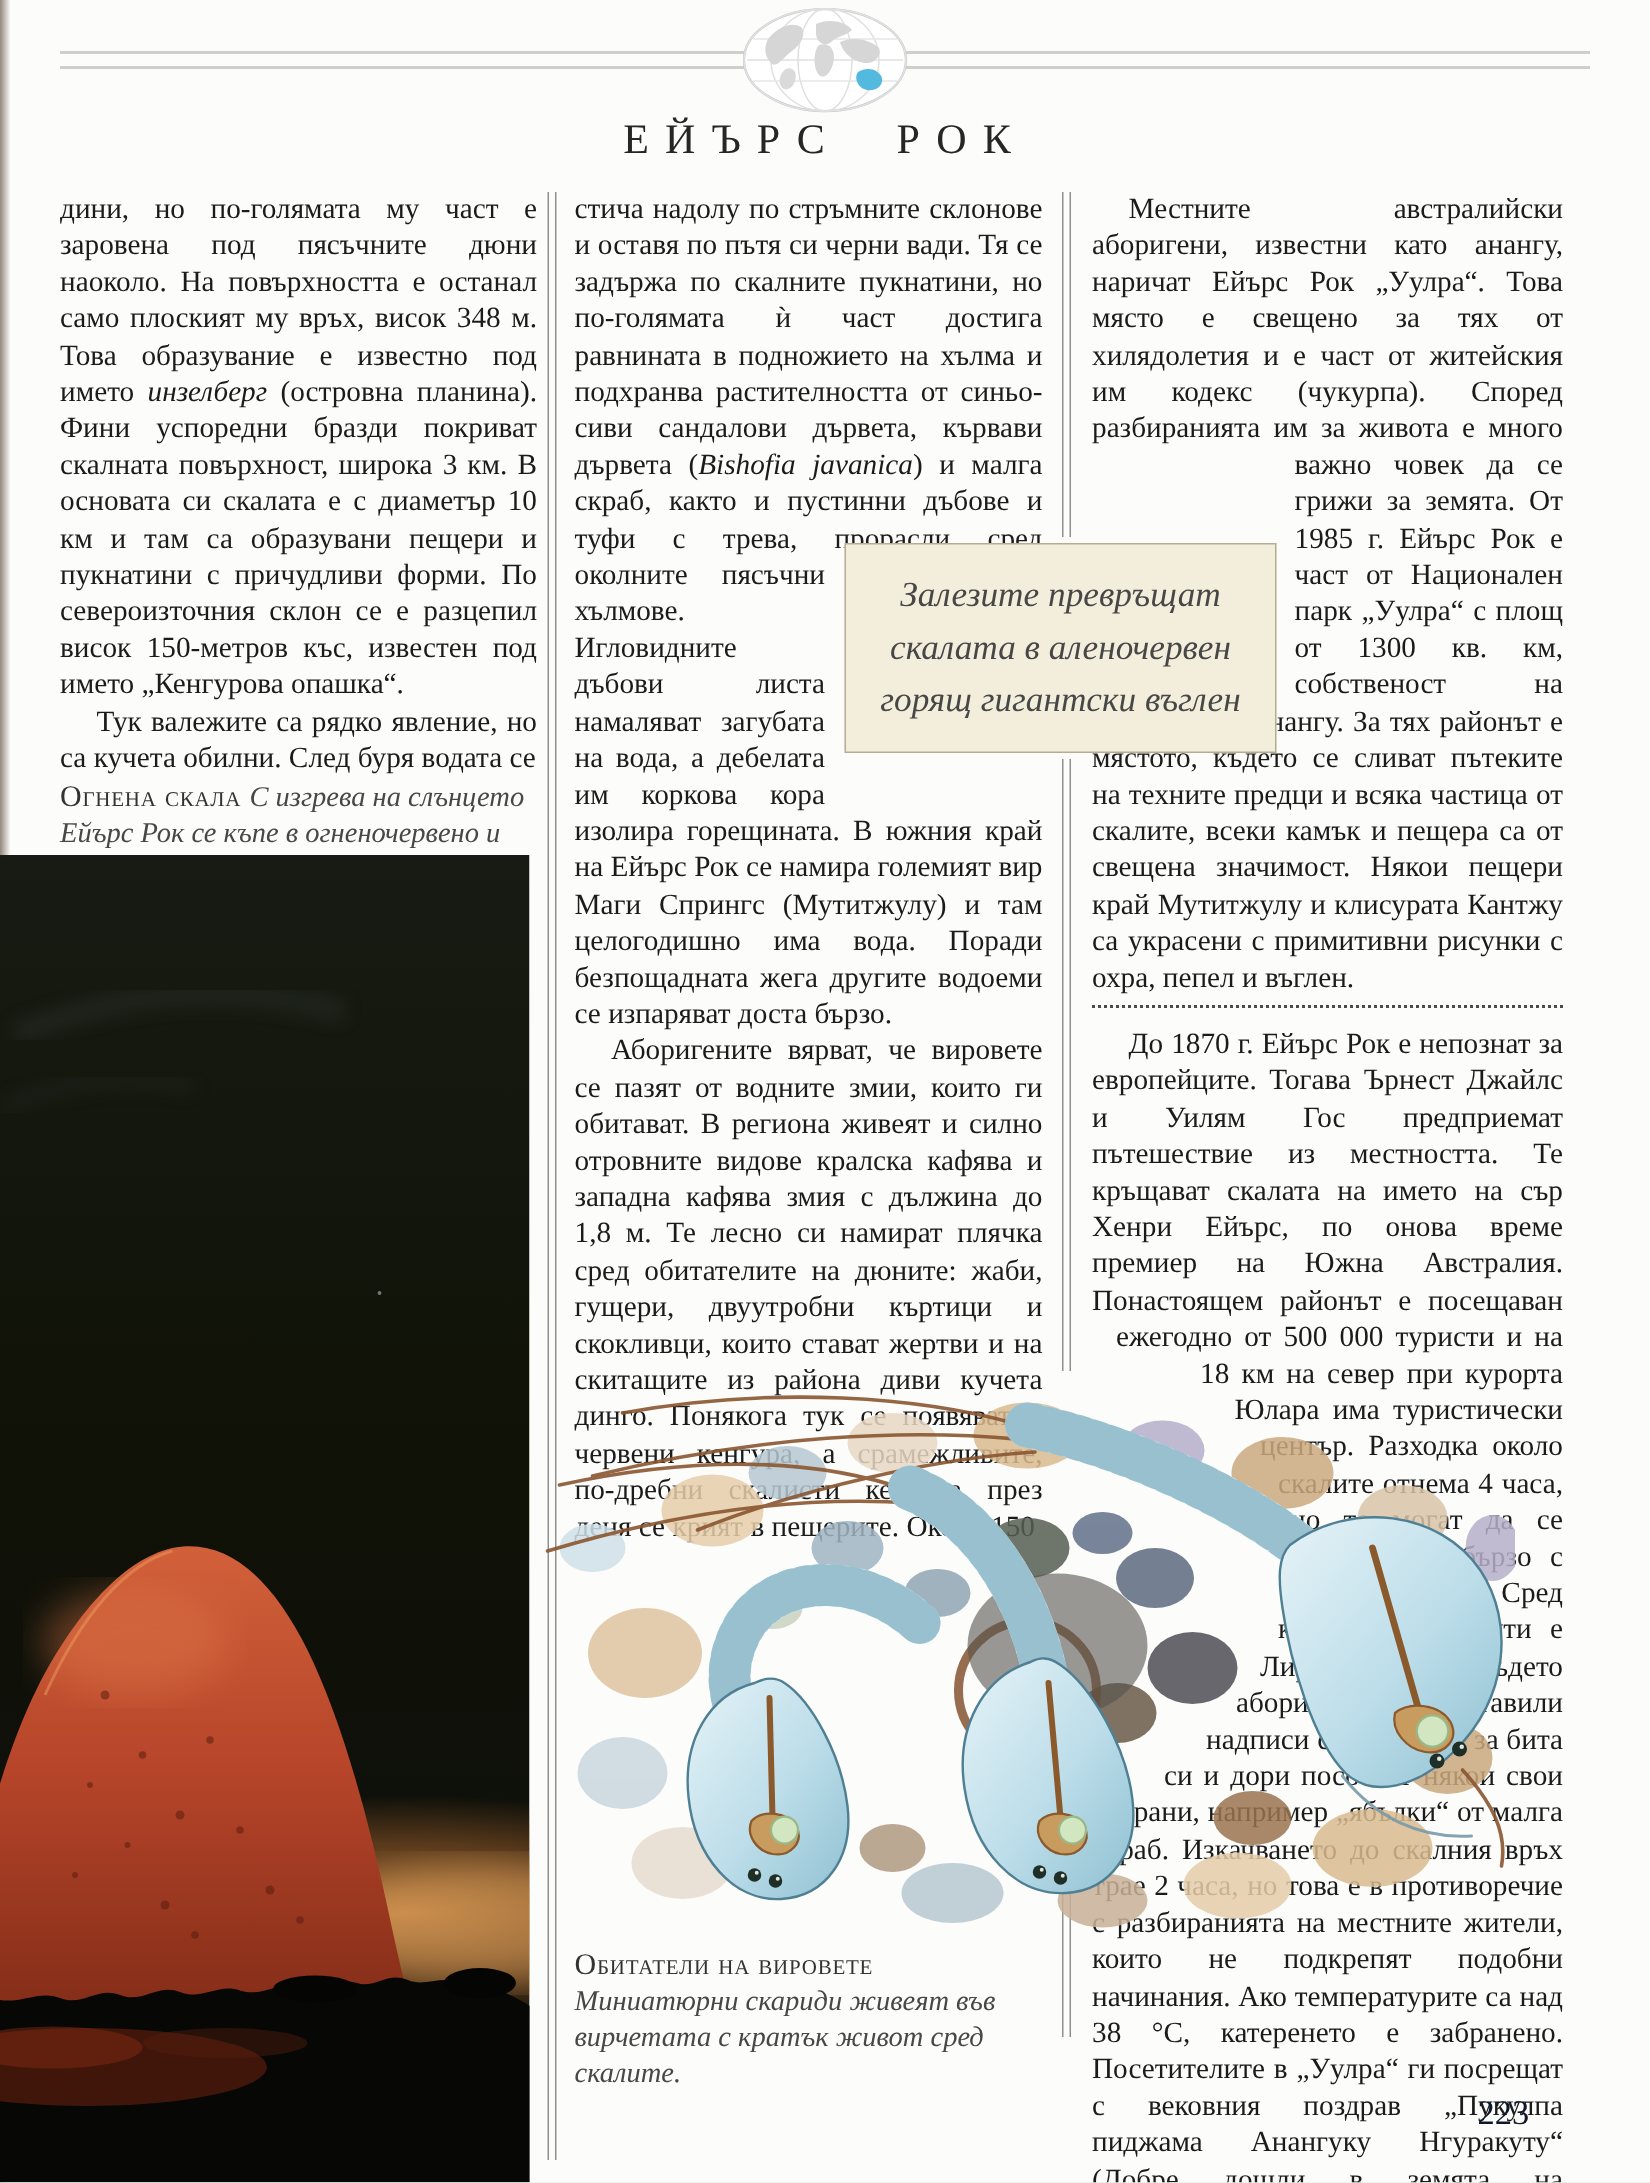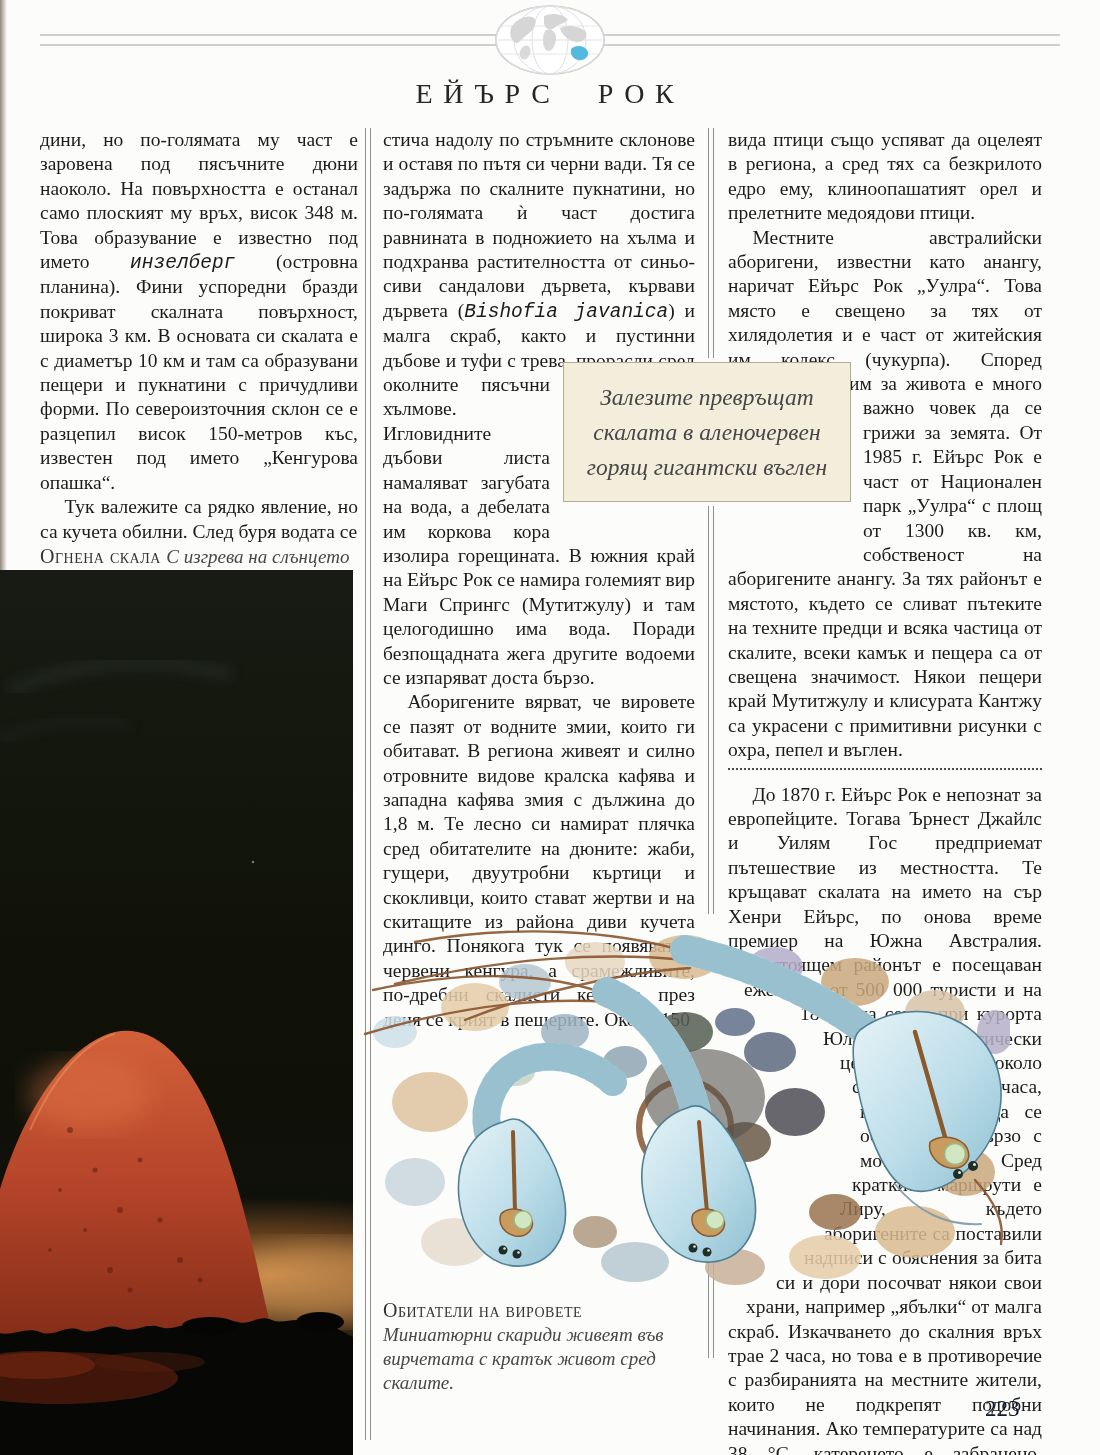--- a/index.html
+++ b/index.html
@@ -29,21 +29,21 @@
     font-size:28px;letter-spacing:.38em;word-spacing:.7em;
     font-weight:400;color:#262626;z-index:2;
   }
   
   .col{position:absolute;top:128px;z-index:2;font-size:19.5px;line-height:24.4px;text-align:justify;}
   .col1{left:40px;width:318px;}
   .col2{left:383px;width:312px;}
   .col3{left:728px;width:314px;}
   .col p{margin:0;}
   .col p.indent{text-indent:1.25em;}
-  .italic{font-style:italic;font-family:Liberation Mono, monospace;}
+  .italic{font-style:italic;}
   
   .caption{margin-top:22px;font-size:19px;line-height:24px;color:#3c3c3c;text-align:left;}
   .caption-lead{font-variant:small-caps;letter-spacing:.5px;font-size:20px;color:#333;}
   .caption-lead::after{content:" ";}
   .caption-text{font-style:italic;color:#474747;}
   .caption-abs{position:absolute;left:383px;top:1298px;width:312px;z-index:3;
     font-size:19px;line-height:24px;}
   
   .vsep{position:absolute;width:4px;border-left:1.6px solid #8f8f8d;border-right:1.6px solid #8f8f8d;z-index:1;}
   .sep1{left:365px;top:128px;height:1312px;}
@@ -117,21 +117,20 @@
   </div>
 
   <div class="col col2">
     <p><span>стича надолу по стръмните склонове и оставя по пътя си черни вади. Тя се задържа по скалните пукнатини, но по-голямата ѝ част достига равнината в подножието на хълма и подхранва растителността от синьо-сиви сандалови дървета, кървави дървета (</span><span class="italic">Bishofia javanica</span><span>) и малга скраб, както и пустинни дъбове и туфи с трева, прорасли сред околните пясъчни </span><span class="fspR"></span><span>хълмове. Игловидните дъбови листа намаляват загубата на вода, а дебелата им коркова кора изолира горещината. В южния край на Ейърс Рок се намира големият вир </span><span>Маги Спрингс (Мутитжулу) и там целогодишно има вода. Поради безпощадната жега другите водоеми се изпаряват доста бързо.</span></p>
     <p class="indent">Аборигените вярват, че вировете се пазят от водните змии, които ги обитават. В региона живеят и силно отровните видове кралска кафява и западна кафява змия с дължина до 1,8 м. Те лесно си намират плячка сред обитателите на дюните: жаби, гущери, двуутробни къртици и скокливци, които стават жертви и на скитащите из района диви кучета динго. Понякога тук се появяват и червени кенгура, а срамежливите, по-дребни скалисти кенгура през деня се крият в пещерите. Около 150</p>
   </div>
 
   <div class="pullquote">Залезите превръщат скалата в аленочервен горящ гигантски въглен</div>
 
   <div class="col col3">
-    <p>вида птици също успяват да оцелеят в региона, а сред тях са безкрилото едро ему, клиноопашатият орел и прелетните медоядови птици.</p>
     <p class="indent"><span>Местните австралийски аборигени, известни като анангу, наричат Ейърс Рок „Уулра“. Това място е свещено за тях от хилядолетия и е част от житейския им кодекс (чукурпа). Според разбиранията им за живота е много </span><span class="fspL"></span><span>важно човек да се грижи за земята. От 1985 г. Ейърс Рок е част от Национален парк „Уулра“ с площ от 1300 кв. км, собственост на аборигените анангу. За тях районът е място</span><span>то, където се сливат пътеките на техните предци и всяка частица от скалите, всеки камък и пещера са от свещена значимост. Някои пещери край Мутитжулу и клисурата Кантжу са украсени с примитивни рисунки с охра, пепел и въглен.</span></p>
     <div class="dotted-rule"></div>
     <p class="indent"><span>До 1870 г. Ейърс Рок е непознат за европейците. Тогава Ърнест Джайлс и Уилям Гос предприемат пътешествие из местността. Те кръщават скалата на името на сър Хенри Ейърс, по онова време премиер на Южна Австралия. Понастоящем районът е посещаван ежегодно от 500 000 туристи и на </span><span class="shsp w1"></span><span class="shsp w2"></span><span class="shsp w3"></span><span class="shsp w4"></span><span class="shsp w5"></span><span class="shsp w6"></span><span class="shsp w7"></span><span class="shsp w8"></span><span class="shsp w9"></span><span class="shsp w10"></span><span class="shsp w11"></span><span class="shsp w12"></span><span class="shsp w13"></span><span class="shsp w14"></span><span>18 км на север при курорта Юлара има туристически център. Разходка около скалите отнема 4 часа, но те могат да се обиколят по-бързо с мотоциклет. Сред кратките маршрути е Лиру, където аборигените са поставили надписи с обяснения за бита си и дори посочват някои свои храни, например „ябълки“ от малга скраб. Изкачването до скалния връх трае 2 </span><span>часа, но това е в противоречие с разбиранията на местните жители, които не подкрепят подобни начинания. Ако температурите са над 38 °C, катеренето е забранено. Посетителите в „Уулра“ ги посрещат с вековния поздрав „Пукулпа пиджама Анангуку Нгуракуту“ (Добре дошли в земята на аборигените!)</span></p>
   </div>
 
   <div class="photo">
     <svg width="353" height="885" viewBox="0 0 353 885">
       <defs>
         <linearGradient id="sky" x1="0" y1="0" x2="0" y2="1">
           <stop offset="0" stop-color="#171b13"></stop>

